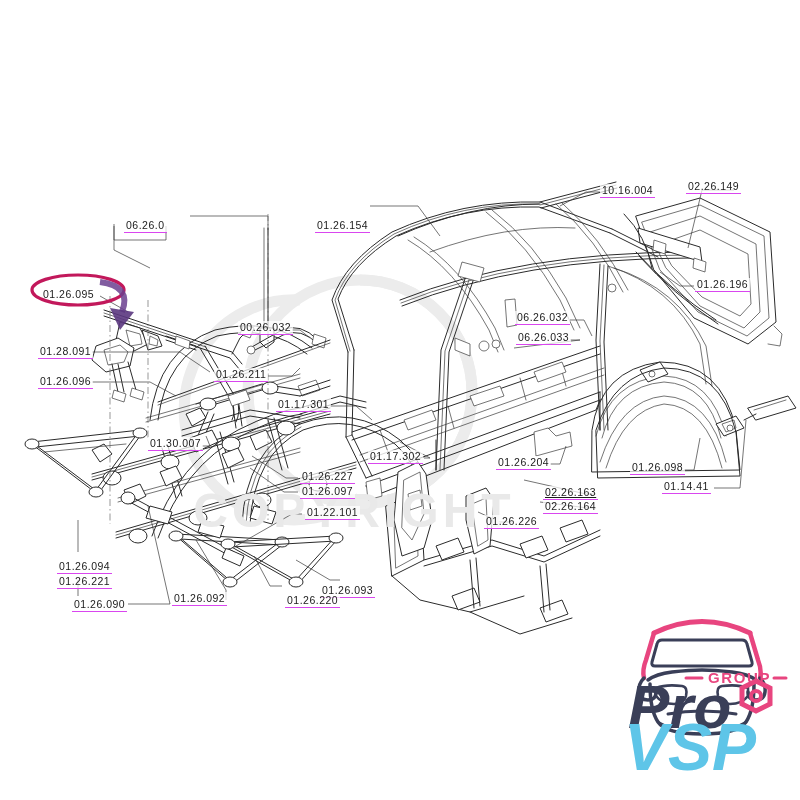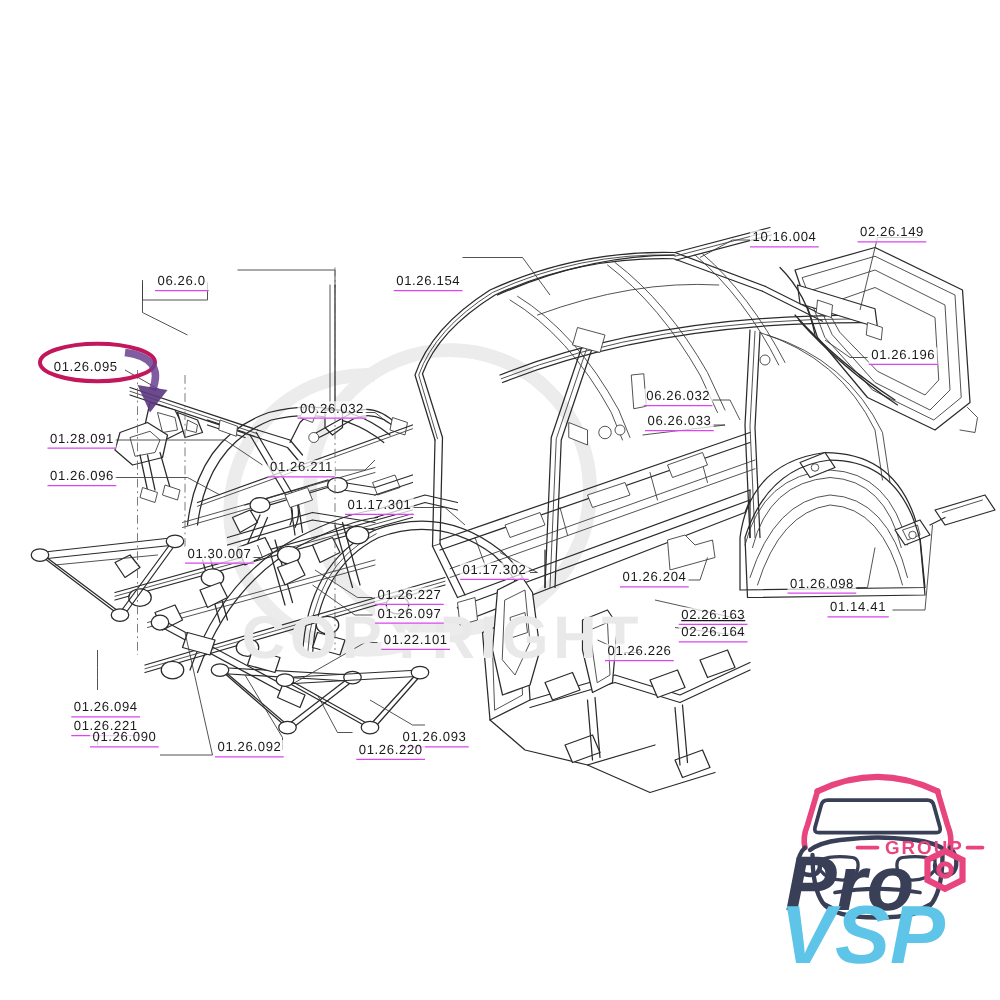--- a/index.html
+++ b/index.html
@@ -464,21 +464,21 @@
   </div>
   <div class="lbl" style="left:484px;top:515px;">
     <span>01.26.226</span>
   </div>
   <div class="lbl" style="left:57px;top:560px;">
     <span>01.26.094</span>
   </div>
   <div class="lbl" style="left:57px;top:575px;">
     <span>01.26.221</span>
   </div>
-  <div class="lbl" style="left:72px;top:584px;">
+  <div class="lbl" style="left:72px;top:598px;">
     <span>01.26.090</span>
   </div>
   <div class="lbl" style="left:172px;top:592px;">
     <span>01.26.092</span>
   </div>
   <div class="lbl" style="left:285px;top:584px;margin-left:35px;">
     <span>01.26.093</span>
   </div>
   <div class="lbl" style="left:285px;top:594px;">
     <span>01.26.220</span>

